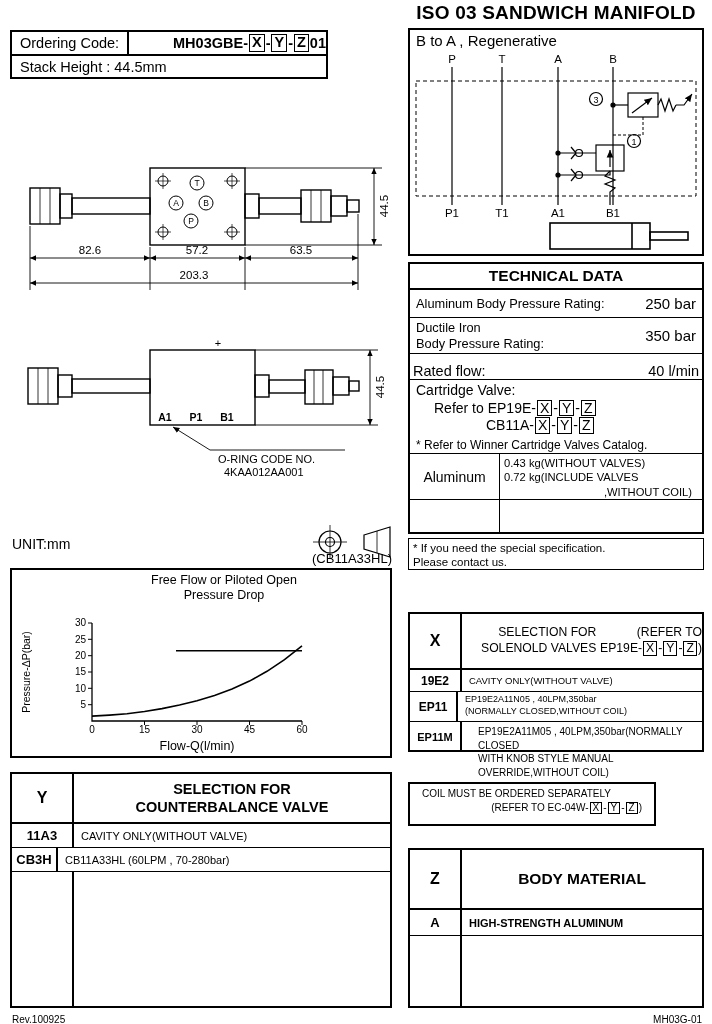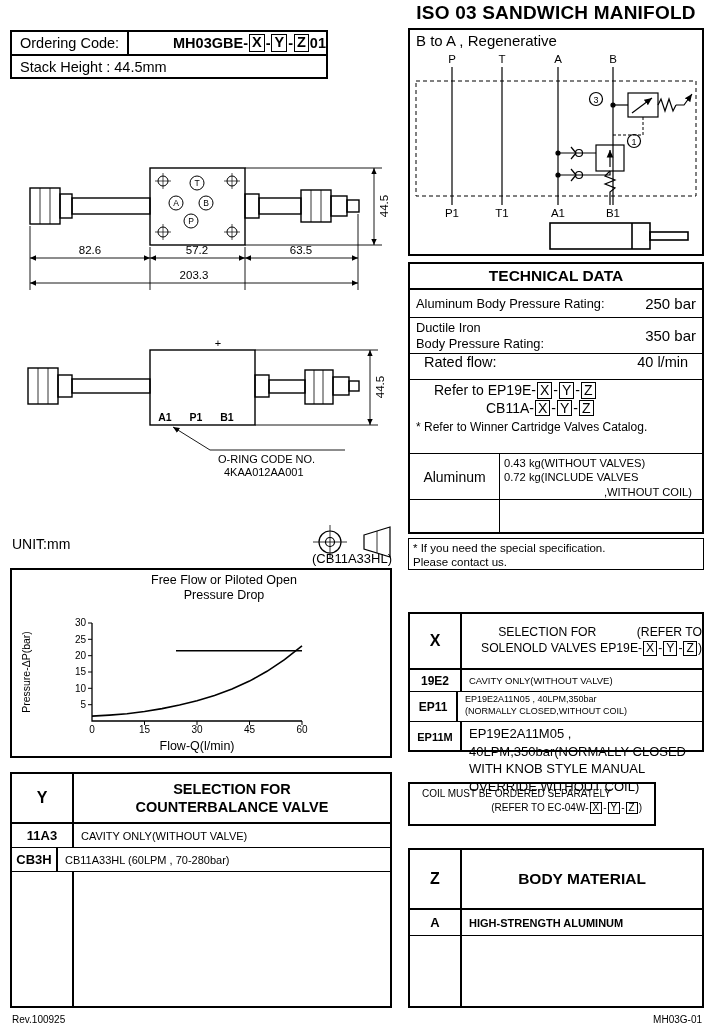--- a/index.html
+++ b/index.html
@@ -283,25 +283,26 @@
       <span style="font-size:12.8px">Aluminum Body Pressure Rating:</span>
       <span style="font-size:15px">250 bar</span>
     </div>
     <div class="row" style="height:36px;border-bottom:1.5px solid #000;align-items:center;justify-content:space-between;padding:0 6px">
       <span style="font-size:12.8px;line-height:1.25">
         <span style="display:block">Ductile Iron</span>
         <span style="display:block">Body Pressure Rating:</span>
       </span>
       <span style="font-size:15px">350 bar</span>
     </div>
-    <div class="row" style="height:26px;border-bottom:1.5px solid #000;align-items:flex-start;justify-content:space-between;padding:0 14px">
+    <div class="row" style="height:26px;border-bottom:1.5px solid #000;align-items:flex-end;justify-content:space-between;padding:0 3px">
       <span style="font-size:14.5px">Rated flow:</span>
       <span style="font-size:14.5px">40  l/min</span>
     </div>
     <div style="height:74px;border-bottom:1.5px solid #000;padding:2px 6px;font-size:14px;line-height:1.25">
+      <div>Cartridge Valve:</div>
       <div style="padding-left:18px">
         <span>Refer to EP19E-</span><span class="bx">X</span><span>-</span><span class="bx">Y</span><span>-</span><span class="bx">Z</span>
       </div>
       <div style="padding-left:70px">
         <span>CB11A-</span><span class="bx">X</span><span>-</span><span class="bx">Y</span><span>-</span><span class="bx">Z</span>
       </div>
       <div style="font-size:12px;margin-top:3px">* Refer to Winner Cartridge Valves Catalog.</div>
     </div>
     <div>
       <div class="row" style="height:46px;border-bottom:1.5px solid #000">
@@ -340,21 +341,21 @@
     </div>
     <div class="row" style="height:30px;border-bottom:1.5px solid #000">
       <div class="keycell" style="width:48px;font-size:12px">EP11</div>
       <div style="flex:1;font-size:9px;line-height:1.3;padding:2px 0 0 7px">
         <div>EP19E2A11N05 , 40LPM,350bar</div>
         <div>(NORMALLY CLOSED,WITHOUT COIL)</div>
       </div>
     </div>
     <div class="row" style="height:30px">
       <div class="keycell" style="width:52px;font-size:11px">EP11M</div>
-      <div style="flex:1;font-size:13px;line-height:1.35;padding:3px 0 0 7px">
+      <div style="flex:1;font-size:10px;line-height:1.35;padding:3px 0 0 16px">
         <div>EP19E2A11M05 , 40LPM,350bar(NORMALLY CLOSED</div>
         <div>WITH KNOB STYLE MANUAL OVERRIDE,WITHOUT COIL)</div>
       </div>
     </div>
   </div>
 
   <div class="abs b2" style="left:408px;top:782px;width:248px;height:44px;padding:3px 12px;font-size:10px;line-height:1.35">
     <div>COIL MUST BE ORDERED SEPARATELY</div>
     <div style="text-align:right">
       <span>(REFER TO EC-04W-</span><span class="bx">X</span><span>-</span><span class="bx">Y</span><span>-</span><span class="bx">Z</span><span>)</span>

